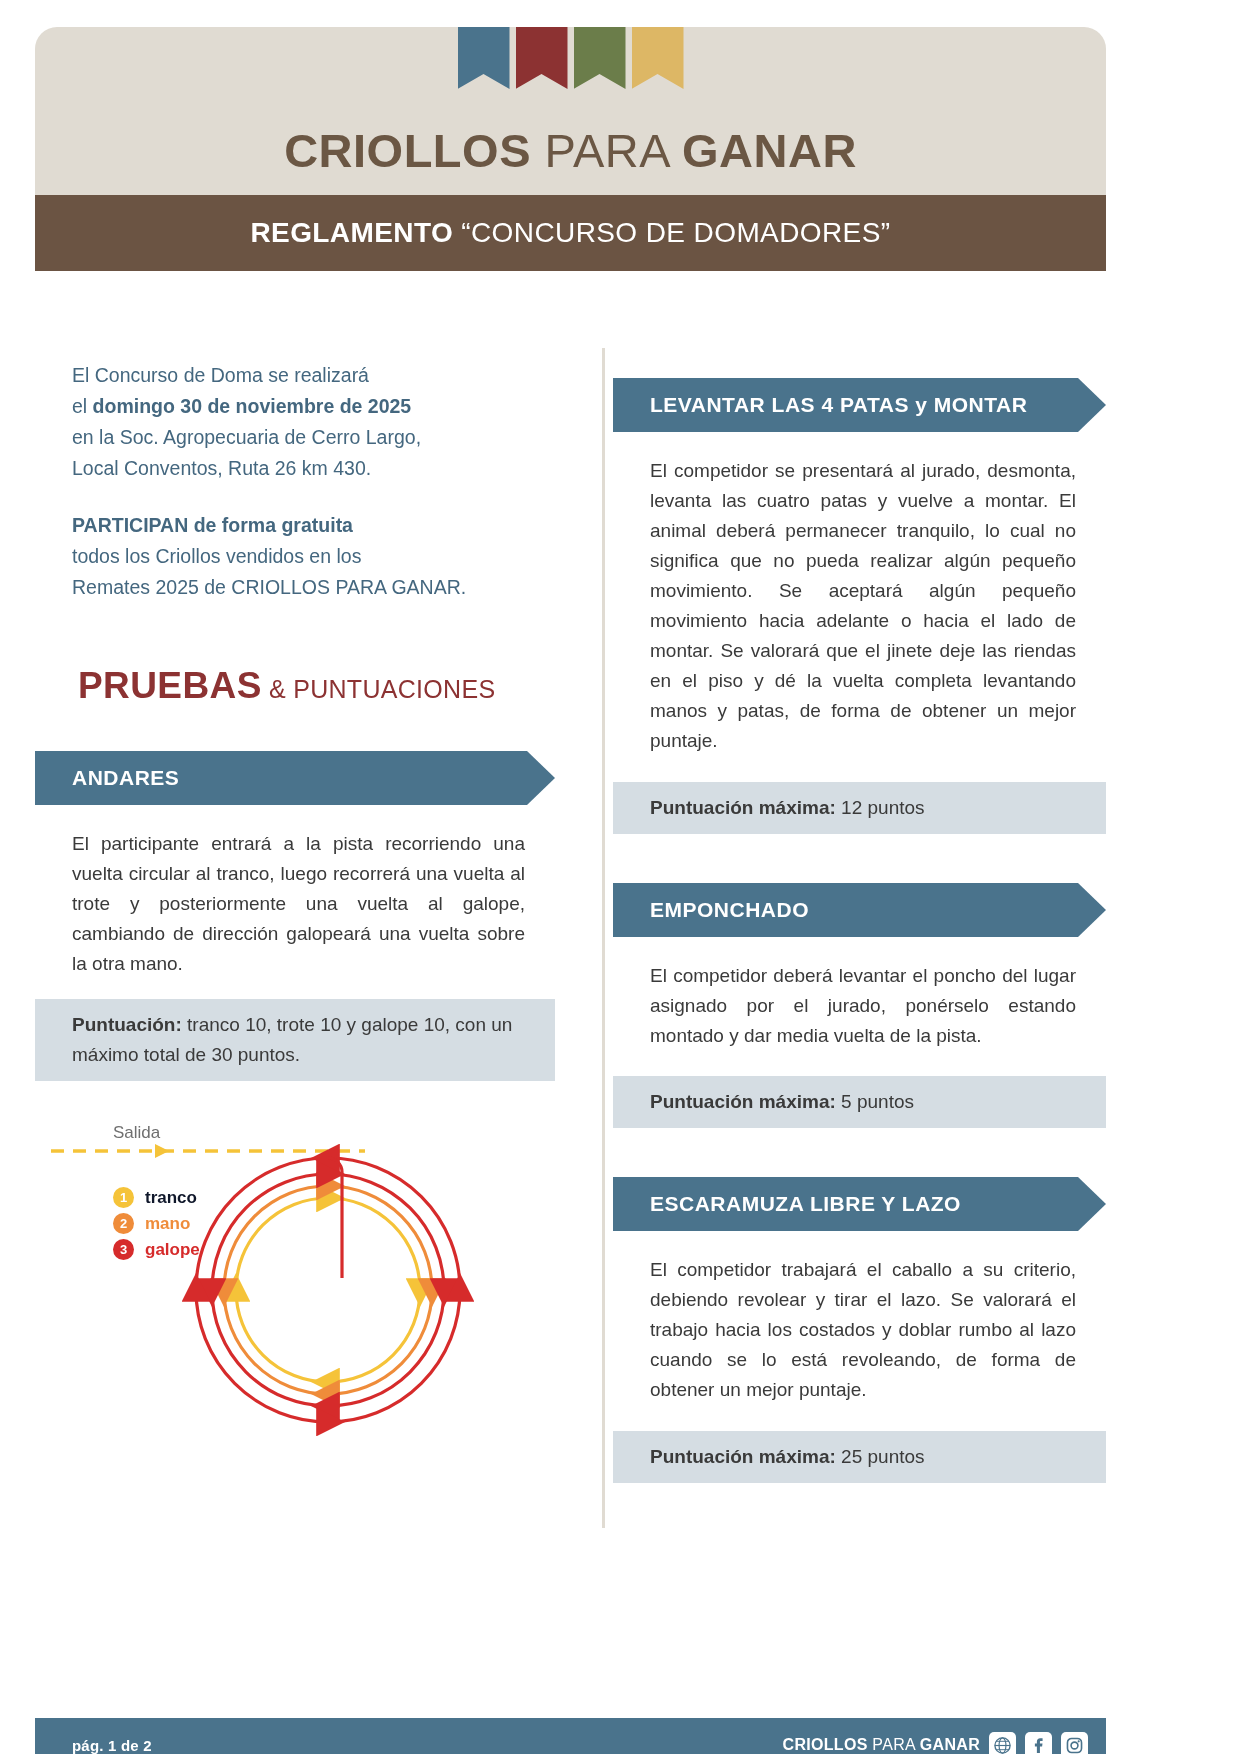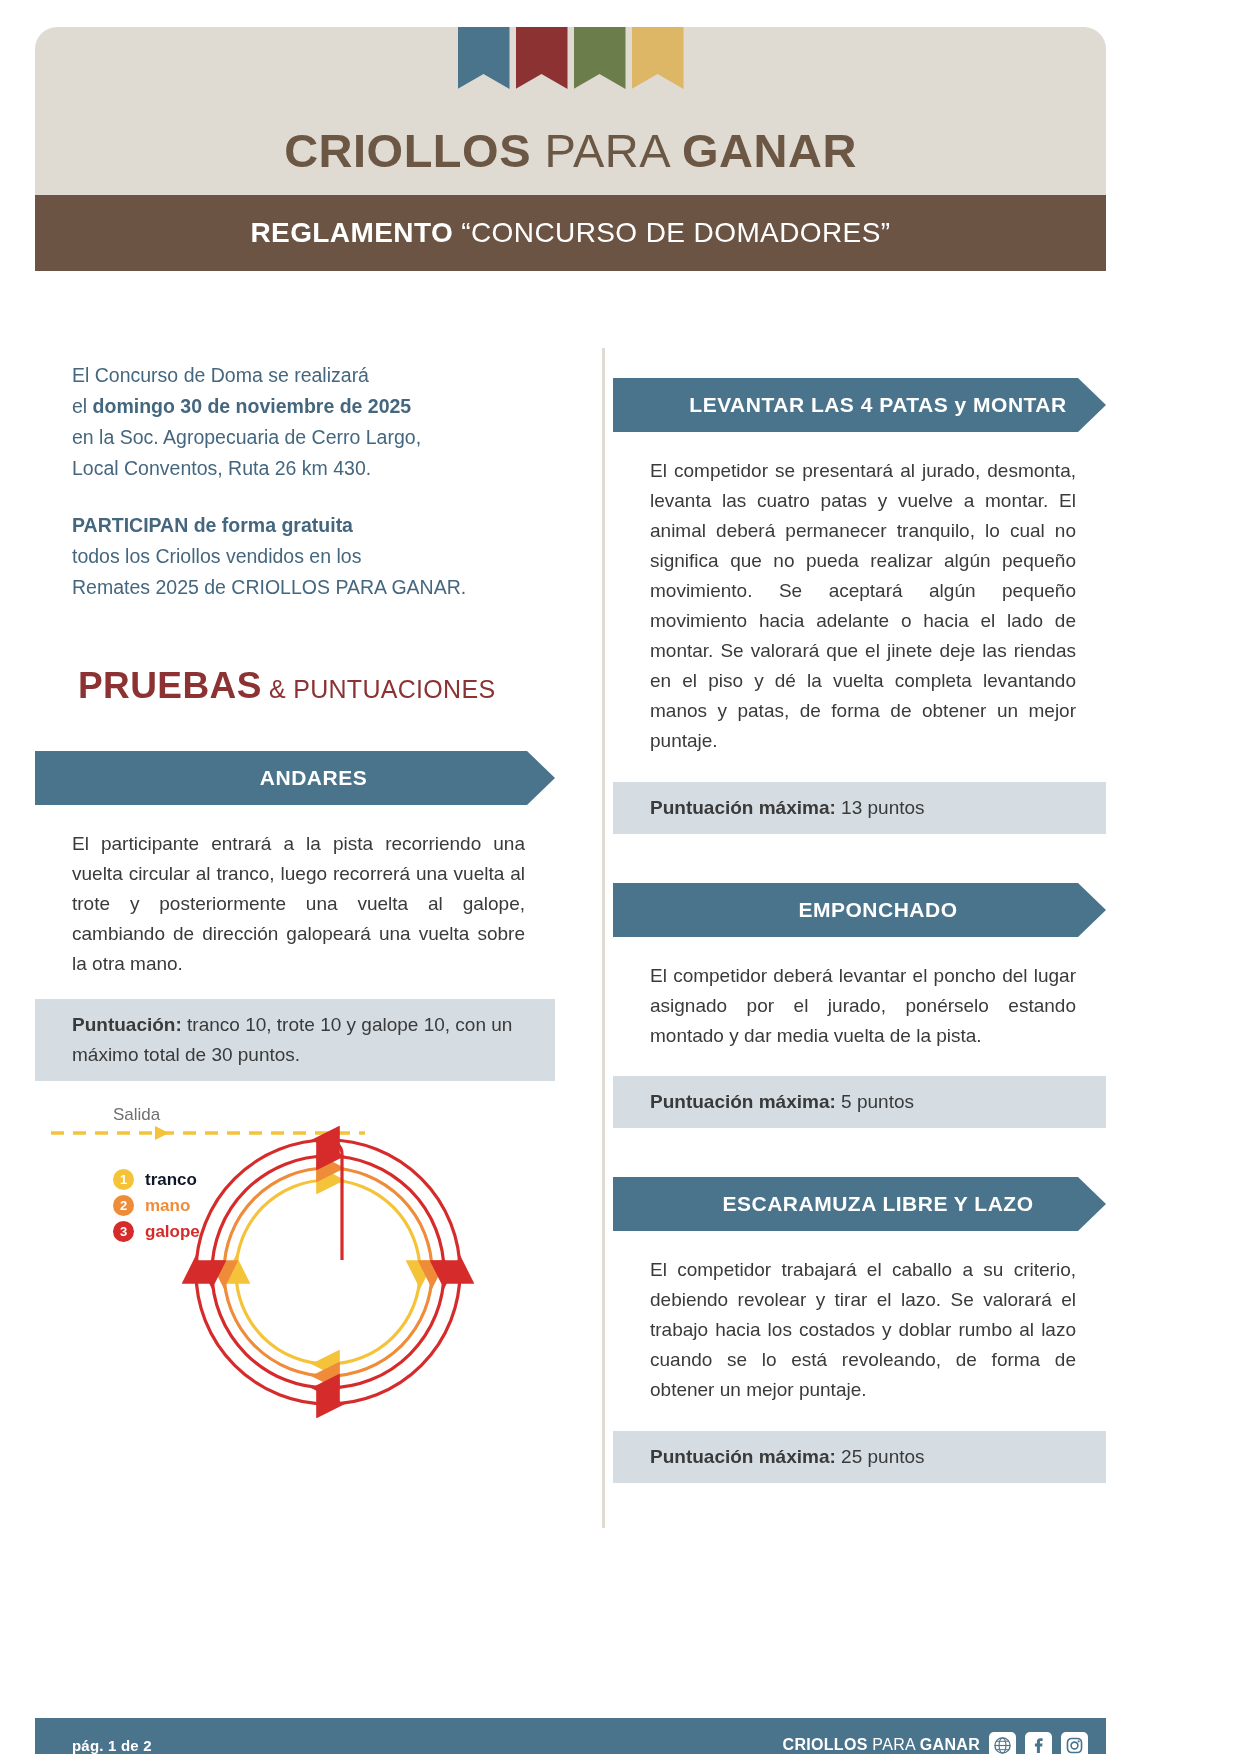--- a/index.html
+++ b/index.html
@@ -115,21 +115,20 @@
   .pruebas .small { font-size: 25px; font-weight: 400; letter-spacing: 0.3px; }
 
   
   .sec-head {
     position: relative;
     height: 54px;
     background: #4a738c;
     display: flex;
     align-items: center;
     clip-path: polygon(0 0, calc(100% - 28px) 0, 100% 50%, calc(100% - 28px) 100%, 0 100%);
-    justify-content: center;
   }
   .sec-head-label {
     color: #ffffff;
     font-size: 21px;
     font-weight: 700;
     letter-spacing: 0.5px;
     padding-left: 37px;
     white-space: nowrap;
   }
 
@@ -156,21 +155,21 @@
     left: 602px;
     top: 348px;
     width: 3px;
     height: 1180px;
     background: #e0dbd2;
   }
 
   
   .diagram {
     position: relative;
-    margin-top: 24px;
+    margin-top: 42px;
     margin-left: 10px;
     width: 510px;
     height: 345px;
   }
   .salida-label {
     position: absolute;
     left: 68px;
     top: 0px;
     font-size: 17px;
     color: #6f6f6f;
@@ -353,21 +352,21 @@
   </div>
 
   <div class="col-right">
 
     <div>
       <div class="sec-head">
         <div class="sec-head-label">LEVANTAR LAS 4 PATAS y MONTAR</div>
       </div>
       <div class="sec-body">El competidor se presentará al jurado, desmonta, levanta las cuatro patas y vuelve a montar. El animal deberá permanecer tranquilo, lo cual no significa que no pueda realizar algún pequeño movimiento. Se aceptará algún pequeño movimiento hacia adelante o hacia el lado de montar. Se valorará que el jinete deje las riendas en el piso y dé la vuelta completa levantando manos y patas, de forma de obtener un mejor puntaje.</div>
       <div class="score-bar" style="margin-top:20px;">
-        <b>Puntuación  máxima:</b><span> 13 puntos</span>
+        <b>Puntuación  máxima:</b><span> 12 puntos</span>
       </div>
     </div>
 
     <div style="margin-top:49px;">
       <div class="sec-head">
         <div class="sec-head-label">EMPONCHADO</div>
       </div>
       <div class="sec-body">El competidor deberá levantar el poncho del lugar asignado por el jurado, ponérselo estando montado y dar media vuelta de la pista.</div>
       <div class="score-bar" style="margin-top:19px;">
         <b>Puntuación  máxima:</b><span> 5 puntos</span>

